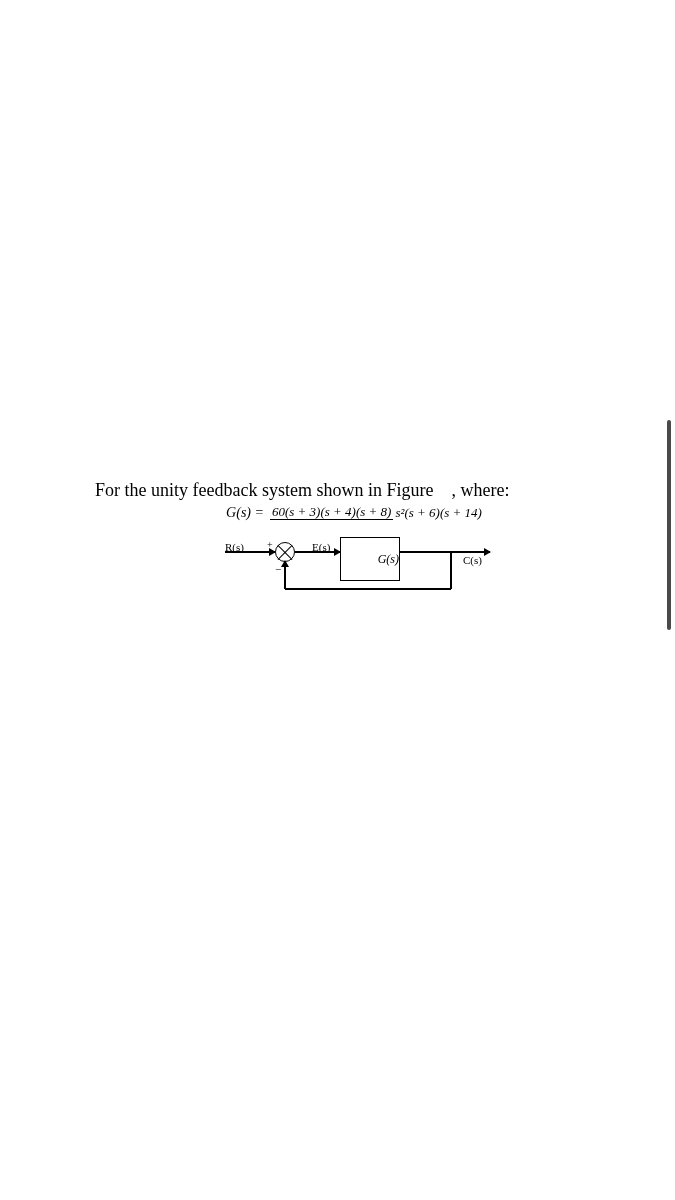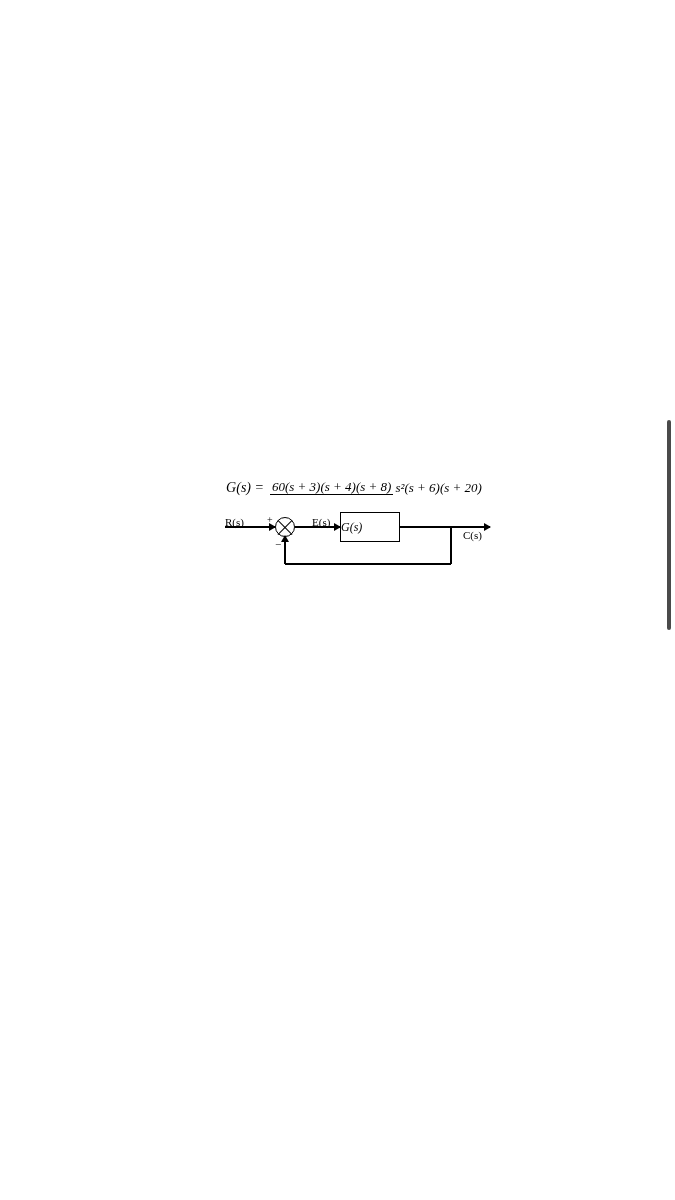--- a/index.html
+++ b/index.html
@@ -80,25 +80,25 @@
       color: #000;
     }
     .rs-label { left: 0; top: 14px; }
     .es-label { left: 80px; top: 14px; margin-left: 7px; }
     .cs-label { left: 238px; top: 27px; }
     .gs-box {
       position: absolute;
       left: 115px;
       top: 10px;
       width: 60px;
-      height: 30px;
+      height: 44px;
       border: 1.5px solid #000;
       display: flex;
       align-items: center;
-      justify-content: flex-start;
+      justify-content: flex-end;
       font-size: 12px;
       font-style: italic;
     }
     .summing {
       position: absolute;
       left: 50px;
       top: 15px;
       width: 20px;
       height: 20px;
       border: 1.5px solid #000;
@@ -171,26 +171,29 @@
     .l5 { left: 60px; top: 61px; width: 166px; }
     .l6 { left: 59px; top: 35px; height: 27px; }
     .a4 { left: 56px; top: 33px; }
   </style>
 </head>
 <body>
 
 <div class="scrollbar"></div>
 
 <div class="content">
+  <div class="line1">
+    <span>For the unity feedback system shown in Figure</span>&nbsp;&nbsp;&nbsp;&nbsp;<span>, where:</span>
+  </div>
 
   <div class="equation-row">
     <span class="eq-left">G(s) =</span>
     <span class="fraction">
       <span class="num">60(s + 3)(s + 4)(s + 8)</span>
-      <span class="den">s²(s + 6)(s + 20)</span>
+      <span class="den">s²(s + 6)(s + 14)</span>
     </span>
   </div>
 
 
   <div class="diagram">
     <span class="label rs-label">R(s)</span>
     <span class="plus">+</span>
     <span class="minus">−</span>
     <div class="summing"></div>
     <span class="label es-label">E(s)</span>

